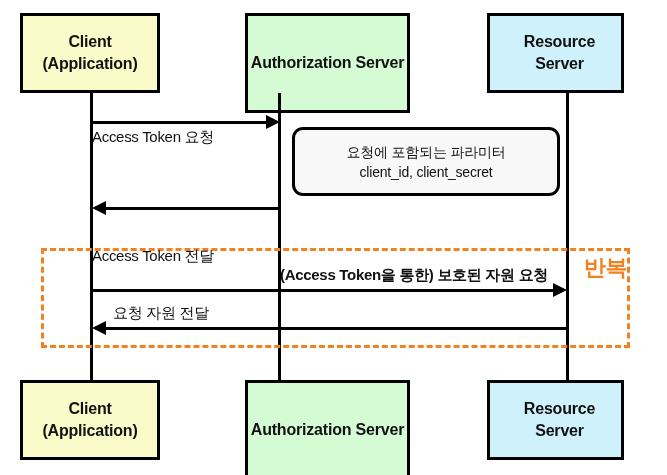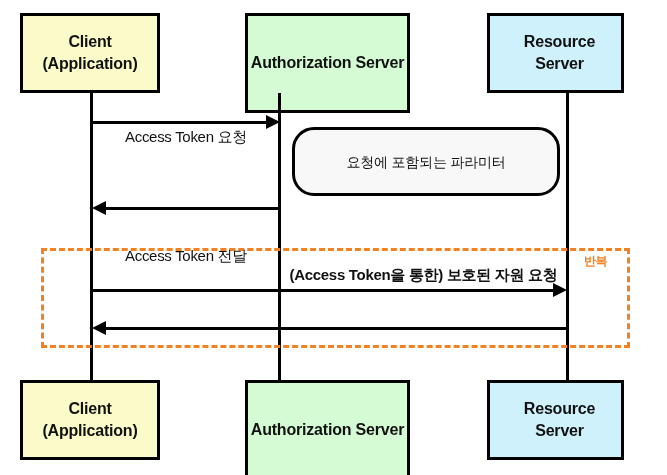--- a/index.html
+++ b/index.html
@@ -35,37 +35,37 @@
   .lifeline.l3{left:566px;}
   
   .mline{position:absolute;height:3px;background:#000;}
   .mhead{position:absolute;width:0;height:0;border-top:7px solid transparent;border-bottom:7px solid transparent;}
   .mhead.right{border-left:14px solid #000;}
   .mhead.left{border-right:14px solid #000;}
   .mlabel{
     position:absolute;font-size:15px;color:#111;white-space:nowrap;
     letter-spacing:-0.3px;
   }
-  .mlabel.center{text-align:center;}
+  .mlabel.center{text-align:left;}
   
   .note{
     position:absolute;left:292px;top:127px;width:268px;height:69px;
-    box-sizing:border-box;border:3px solid #000;border-radius:22px;
+    box-sizing:border-box;border:3px solid #000;border-radius:11px;
     background:#F8F8F8;
     display:flex;flex-direction:column;align-items:center;justify-content:center;
     font-size:14px;color:#111;line-height:20px;letter-spacing:-0.2px;
   }
   
   .repeat-box{
     position:absolute;left:41px;top:248px;width:589px;height:100px;
     box-sizing:border-box;border:3px dashed #F18121;
   }
   .repeat-label{
     position:absolute;left:584px;top:253px;
-    font-size:12px;font-weight:bold;color:#F18121;letter-spacing:-0.5px;
+    font-size:22px;font-weight:bold;color:#F18121;letter-spacing:-0.5px;
   }
 </style>
 </head>
 <body>
 
 <div id="canvas">
 
   <div class="actor client row-top">
     <span>Client</span>
     <span>(Application)</span>
@@ -91,23 +91,25 @@
   <div class="mline" style="left:104px;top:207px;width:174px;"></div>
   <div class="mhead left" style="left:92px;top:201px;"></div>
   <div class="mlabel center" style="left:92px;top:214px;width:188px;margin-top:33px;">Access Token 전달</div>
 
   <div class="mline" style="left:92px;top:289px;width:463px;"></div>
   <div class="mhead right" style="left:553px;top:283px;"></div>
   <div class="mlabel center" style="left:280px;top:266px;width:287px;font-weight:bold;">(Access Token을 통한) 보호된 자원 요청</div>
 
   <div class="mline" style="left:104px;top:327px;width:463px;"></div>
   <div class="mhead left" style="left:92px;top:321px;"></div>
+  <div class="mlabel" style="left:113px;top:304px;">요청 자원 전달</div>
 
   <div class="note">
     <div>요청에 포함되는 파라미터</div>
+    <div>client_id, client_secret</div>
   </div>
 
   <div class="actor client row-bottom">
     <span>Client</span>
     <span>(Application)</span>
   </div>
   <div class="actor auth row-bottom">
     <span>Authorization Server</span>
   </div>
   <div class="actor resource row-bottom">

